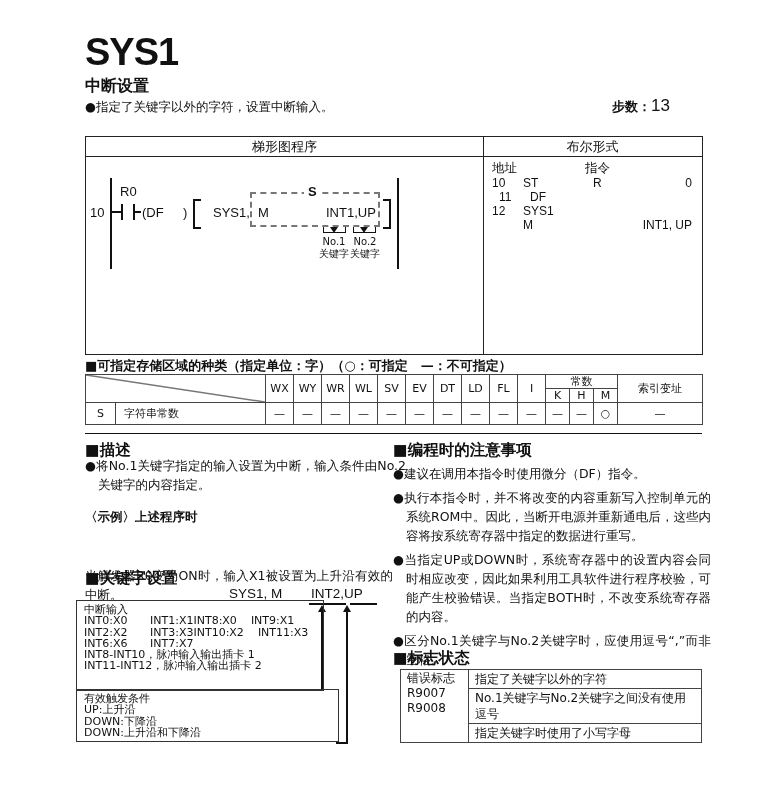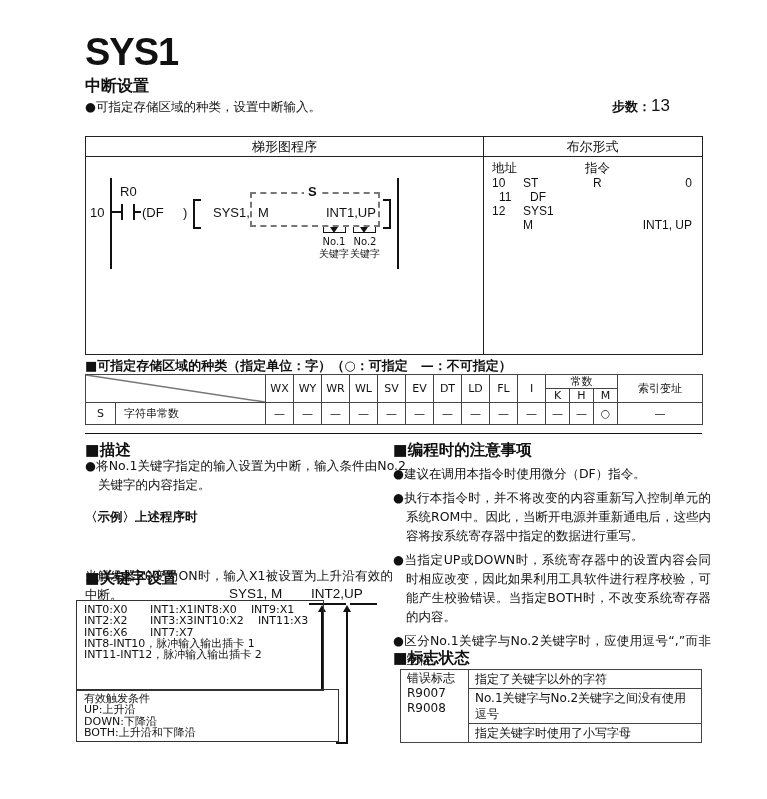--- a/index.html
+++ b/index.html
@@ -65,21 +65,21 @@
   table.ftable td{border:1px solid #444;padding:1px 6px;vertical-align:top;line-height:16px;}
   table.ftable td.flagcell{line-height:15px;}
 </style>
 </head>
 <body>
 
 <div id="page">
 
   <div class="abs big-title" style="left:85px;top:33px;">SYS1</div>
   <div class="abs sub-title" style="left:85px;top:76px;">中断设置</div>
-  <div class="abs desc-line" style="left:85px;top:99px;">●可指定存储区域的种类，设置中断输入。</div>
+  <div class="abs desc-line" style="left:85px;top:99px;">●指定了关键字以外的字符，设置中断输入。</div>
   <div class="abs steps" style="left:612px;top:96px;"><span>步数：</span><b>13</b></div>
 
   <div class="pbox">
     <div class="hdr" style="left:0;width:397px;">梯形图程序</div>
     <div class="hdr" style="left:397px;width:219px;">布尔形式</div>
     <div class="hdr-rule"></div>
     <div class="vdiv"></div>
 
     <div class="bus" style="left:24px;top:41px;height:91px;"></div>
     <div class="bus" style="left:311px;top:41px;height:91px;"></div>
@@ -220,34 +220,35 @@
   <div class="hline" style="left:309px;top:603px;width:37px;"></div>
   <div class="hline" style="left:350px;top:603px;width:27px;"></div>
   <div class="arrow-up" style="left:318px;top:605px;"></div>
   <div class="arrow-up" style="left:343px;top:605px;"></div>
   <div class="vline" style="left:321px;top:611px;height:78px;"></div>
   <div class="vline" style="left:346px;top:611px;height:132px;"></div>
   <div class="hline" style="left:336px;top:742px;width:12px;"></div>
 
   <div class="kwbox" style="left:76px;top:600px;width:246px;height:89px;">
     <div class="pad">
+      <div>中断输入</div>
       <div class="kr"><span class="c1">INT0:X0</span><span>INT1:X1</span><span>INT8:X0</span><span class="c4">INT9:X1</span></div>
       <div class="kr"><span class="c1">INT2:X2</span><span>INT3:X3</span><span>INT10:X2</span><span class="c4">INT11:X3</span></div>
       <div class="kr"><span class="c1">INT6:X6</span><span>INT7:X7</span><span></span><span class="c4"></span></div>
       <div>INT8-INT10，脉冲输入输出插卡 1</div>
       <div>INT11-INT12，脉冲输入输出插卡 2</div>
     </div>
   </div>
 
   <div class="kwbox" style="left:76px;top:689px;width:261px;height:51px;">
     <div class="pad">
       <div>有效触发条件</div>
       <div>UP:上升沿</div>
       <div>DOWN:下降沿</div>
-      <div>BOTH:上升沿和下降沿</div>
+      <div>DOWN:上升沿和下降沿</div>
     </div>
   </div>
 
   <div class="abs h2" style="left:393px;top:440px;">■编程时的注意事项</div>
   <div class="abs body-txt" style="left:393px;top:464px;width:318px;">
     <p class="note-p hang">●建议在调用本指令时使用微分（DF）指令。</p>
     <p class="note-p hang">●执行本指令时，并不将改变的内容重新写入控制单元的系统ROM中。因此，当断开电源并重新通电后，这些内容将按系统寄存器中指定的数据进行重写。</p>
     <p class="note-p hang">●当指定UP或DOWN时，系统寄存器中的设置内容会同时相应改变，因此如果利用工具软件进行程序校验，可能产生校验错误。当指定BOTH时，不改变系统寄存器的内容。</p>
     <p class="note-p hang">●区分No.1关键字与No.2关键字时，应使用逗号“,”而非空格。</p>
   </div>

